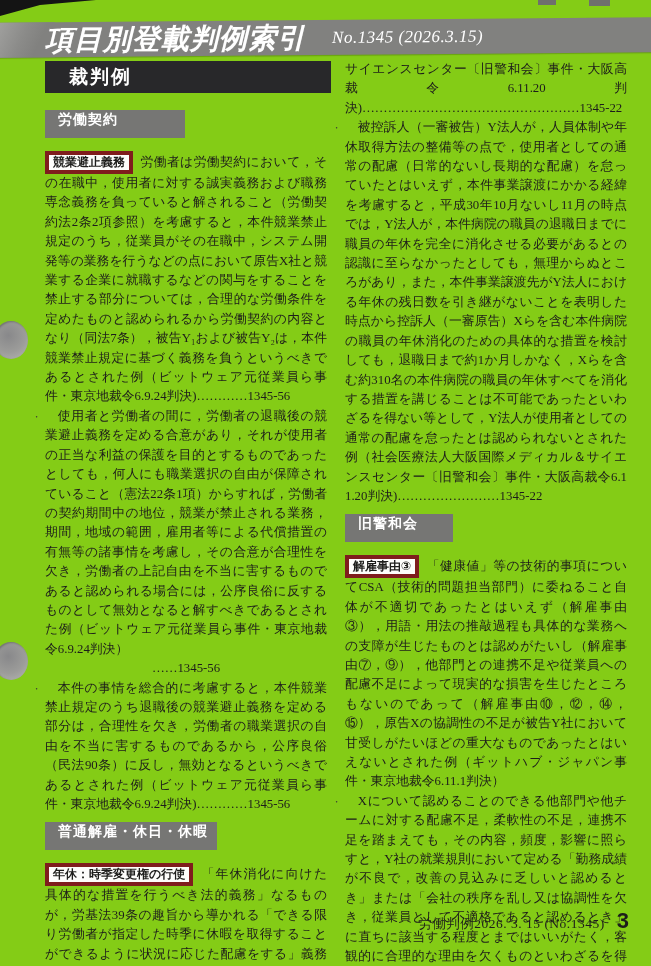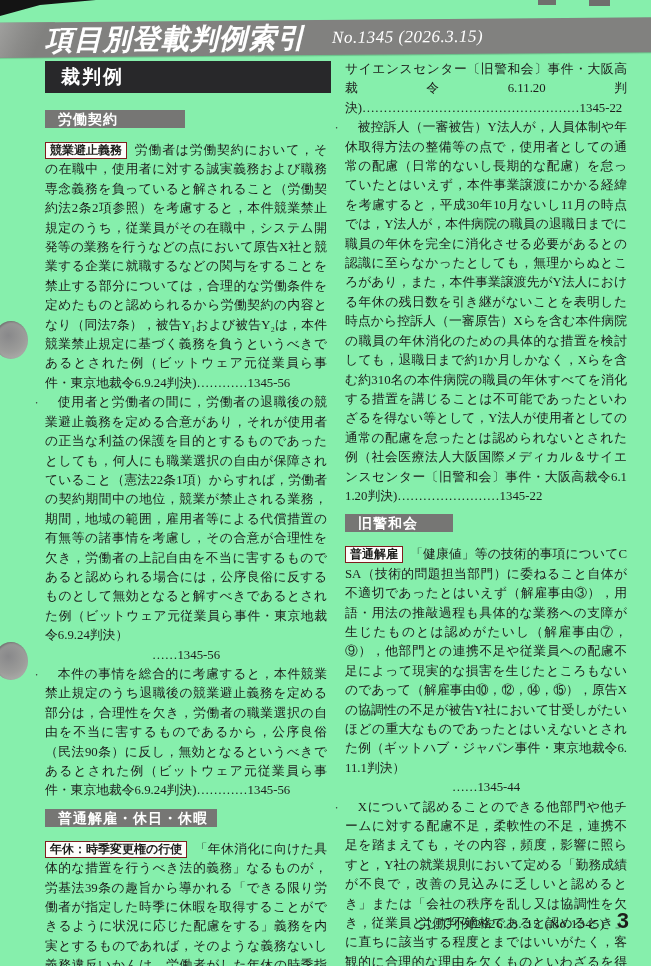--- a/index.html
+++ b/index.html
@@ -1,18 +1,18 @@
 <!DOCTYPE html>
 <html lang="ja"><head>
 <meta charset="utf-8">
 <style>
   html,body{margin:0;padding:0;background:#e9e9e7;}
   .page{
     position:relative;width:651px;height:966px;margin:0 auto;
-    background:#86efac;overflow:hidden;
+    background:#84cc16;overflow:hidden;
     font-family:"Liberation Serif","DejaVu Serif",serif;
     color:#1d1d1b;
   }
   
   .corner-artifact{
     position:absolute;left:0;top:0;width:96px;height:16px;background:#141414;
     clip-path:polygon(0 0,96px 0,40px 5px,0 16px);
   }
   .tab-artifact{position:absolute;top:0;background:#6f6f6d;}
   .tab1{left:538px;width:18px;height:5px;}
@@ -44,44 +44,44 @@
     position:relative;margin-left:26px;color:#ffffff;
     font-size:17px;font-style:italic;letter-spacing:.5px;white-space:nowrap;
     font-family:"Liberation Serif","DejaVu Serif",serif;
   }
   
   .main-box{
     position:absolute;left:45px;top:61px;width:286px;height:32px;
     background:#28282a;color:#fff;box-sizing:border-box;
     font-family:"Liberation Sans","DejaVu Sans",sans-serif;
     font-size:19px;font-weight:bold;letter-spacing:2px;
-    display:flex;align-items:center;padding-left:16px;
+    display:flex;align-items:center;padding-left:24px;
   }
   
   .col{position:absolute;width:282px;font-size:12.8px;line-height:19.4px;
     text-align:justify;word-break:break-all;}
   .col-left{left:45px;top:108px;}
   .col-right{left:345px;top:60px;}
   .sec-head{
     background:#767674;color:#fff;box-sizing:border-box;
     font-family:"Liberation Sans","DejaVu Sans",sans-serif;
     font-size:14px;font-weight:bold;letter-spacing:1px;
-    height:18px;line-height:19px;padding-left:13px;
+    height:28px;line-height:19px;padding-left:13px;
     margin:8px 0 13px 0;
   }
   .sec-head.first{margin-top:2px;}
   .w140{width:140px;} .w172{width:172px;} .w108{width:108px;}
   .para{margin:0;position:relative;}
   .para.indent{text-indent:1em;}
   .bullet-mark{
     position:absolute;left:-13px;top:1px;font-size:9px;color:#3a3a38;
     text-indent:0;
   }
   .label{
-    display:inline-block;border:1px solid #7f1d1d;background:#fdfdfb;
+    display:inline-block;border:4px solid #7f1d1d;background:#fdfdfb;
     font-family:"Liberation Sans","DejaVu Sans",sans-serif;
     font-weight:bold;font-size:12px;line-height:15px;
     padding:0 4px;margin-right:7px;vertical-align:baseline;
     text-indent:0;
   }
   .ref-line{text-align:center;line-height:19.4px;}
   
   .footer{
     position:absolute;right:22px;top:908px;display:flex;align-items:baseline;text-align:right;
   }
@@ -128,22 +128,21 @@
     <p class="para"><span class="label">年休：時季変更権の行使</span><span>「年休消化に向けた具体的な措置を行うべき法的義務」なるものが，労基法39条の趣旨から導かれる「できる限り労働者が指定した時季に休暇を取得することができるように状況に応じた配慮をする」義務を内実とするものであれば，そのような義務ないし義務違反いかんは，労働者がした年休の時季指定に対して使用者が時季変更権を行使することができるかどうかの場面において問題となるものであるとされた例（社会医療法人大阪国際メディカル＆</span></p>
   </div>
 
   <div class="col col-right">
     <p class="para"><span>サイエンスセンター〔旧警和会〕事件・大阪高裁令6.11.20判決)……………………………………………1345-22</span></p>
 
     <p class="para indent"><span class="bullet-mark">・</span><span>被控訴人（一審被告）Y法人が，人員体制や年休取得方法の整備等の点で，使用者としての通常の配慮（日常的ないし長期的な配慮）を怠っていたとはいえず，本件事業譲渡にかかる経緯を考慮すると，平成30年10月ないし11月の時点では，Y法人が，本件病院の職員の退職日までに職員の年休を完全に消化させる必要があるとの認識に至らなかったとしても，無理からぬところがあり，また，本件事業譲渡先がY法人における年休の残日数を引き継がないことを表明した時点から控訴人（一審原告）Xらを含む本件病院の職員の年休消化のための具体的な措置を検討しても，退職日まで約1か月しかなく，Xらを含む約310名の本件病院の職員の年休すべてを消化する措置を講じることは不可能であったといわざるを得ない等として，Y法人が使用者としての通常の配慮を怠ったとは認められないとされた例（社会医療法人大阪国際メディカル＆サイエンスセンター〔旧警和会〕事件・大阪高裁令6.11.20判決)……………………1345-22</span></p>
 
     <div class="sec-head w108">旧警和会</div>
 
-    <p class="para"><span class="label">普通解雇</span><span>「健康値」等の技術的事項についてCSA（技術的問題担当部門）に委ねること自体が不適切であったとはいえず（解雇事由③），用語・用法の推敲過程も具体的な業務への支障が生じたものとは認めがたいし（解雇事由⑦，⑨），他部門との連携不足や従業員への配慮不足によって現実的な損害を生じたところもないのであって（解雇事由⑩，⑫，⑭，⑮），原告Xの協調性の不足が被告Y社において甘受しがたいほどの重大なものであったとはいえないとされた例（ギットハブ・ジャパン事件・東京地裁令6.11.1判決）</span></p>
-    <div class="ref-line">……1345-44</div>
+    <p class="para"><span class="label">解雇事由③</span><span>「健康値」等の技術的事項についてCSA（技術的問題担当部門）に委ねること自体が不適切であったとはいえず（解雇事由③），用語・用法の推敲過程も具体的な業務への支障が生じたものとは認めがたいし（解雇事由⑦，⑨），他部門との連携不足や従業員への配慮不足によって現実的な損害を生じたところもないのであって（解雇事由⑩，⑫，⑭，⑮），原告Xの協調性の不足が被告Y社において甘受しがたいほどの重大なものであったとはいえないとされた例（ギットハブ・ジャパン事件・東京地裁令6.11.1判決）</span></p>
 
     <p class="para indent"><span class="bullet-mark">・</span><span>Xについて認めることのできる他部門や他チームに対する配慮不足，柔軟性の不足，連携不足を踏まえても，その内容，頻度，影響に照らすと，Y社の就業規則において定める「勤務成績が不良で，改善の見込みに乏しいと認めるとき」または「会社の秩序を乱し又は協調性を欠き，従業員として不適格であると認めるとき」に直ちに該当する程度とまではいいがたく，客観的に合理的な理由を欠くものといわざるを得ないし，また，これをもって本件解雇に至ったことが社会通念上相当であると認めることも困難であるとされた例（ギットハブ・ジャパン事件・東京地裁令6.11.1判決)……1345-44</span></p>
 
   </div>
 
   <div class="footer">
     <span class="journal">労働判例2026. 3. 15 (No.1345)</span>
     <span class="pagenum">3</span>
   </div>
 

